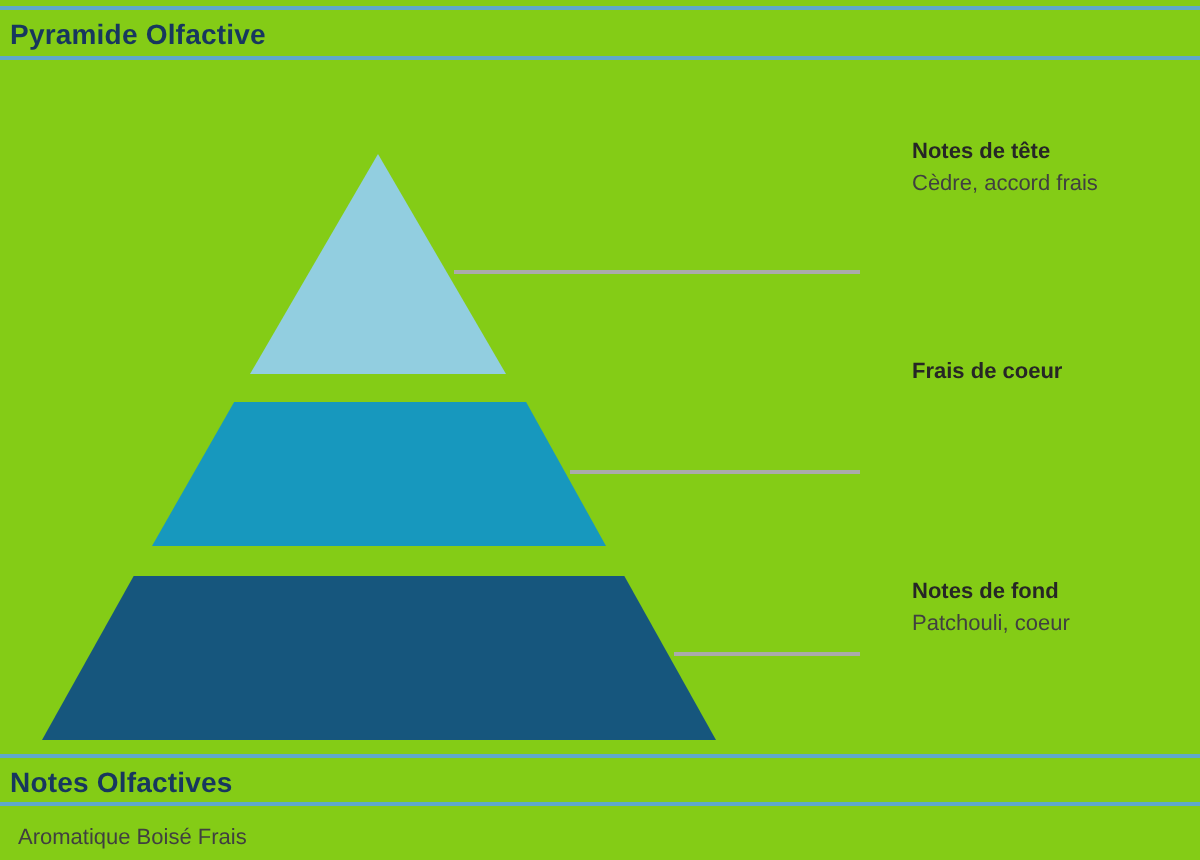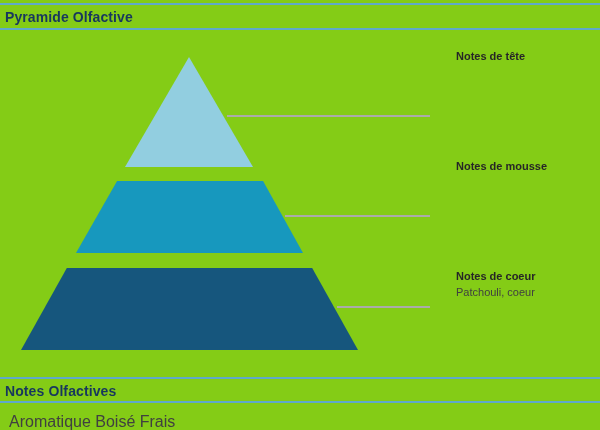--- a/index.html
+++ b/index.html
@@ -40,26 +40,27 @@
     font-weight: bold;
     color: var(--accent-navy);
     letter-spacing: 0.1px;
   }
   .header-title { top: 9px; }
   .footer-title { top: 383px; }
   .footer-value {
     position: absolute;
     left: 9px;
     top: 413px;
-    font-size: 16px;
+    font-size: 11px;
     color: var(--text-body);
   }
   .diagram {
     position: absolute;
     inset: 0;
+    margin-top: 20px;
   }
   .layer { position: absolute; }
   .layer-top {
     left: 125px; top: 57px;
     width: 128px; height: 110px;
     background: var(--pyramid-top);
     clip-path: polygon(50% 0%, 100% 100%, 0% 100%);
   }
   .layer-middle {
     left: 76px; top: 181px;
@@ -113,28 +114,29 @@
     <div class="layer layer-top"></div>
     <div class="layer layer-middle"></div>
     <div class="layer layer-base"></div>
 
     <div class="connector connector-1"></div>
     <div class="connector connector-2"></div>
     <div class="connector connector-3"></div>
 
     <div class="level-label label-1">
       <div class="label-title">Notes de tête</div>
+      <div class="label-notes">Cèdre, accord frais</div>
     </div>
 
     <div class="level-label label-2">
-      <div class="label-title">Notes de mousse</div>
+      <div class="label-title">Frais de coeur</div>
     </div>
 
     <div class="level-label label-3">
-      <div class="label-title">Notes de coeur</div>
+      <div class="label-title">Notes de fond</div>
       <div class="label-notes">Patchouli, coeur</div>
     </div>
 
   </div>
 
   <div class="rule rule-footer-top"></div>
   <h2 class="section-title footer-title">Notes Olfactives</h2>
   <div class="rule rule-footer-bottom"></div>
   <div class="footer-value">Aromatique Boisé Frais</div>
 

